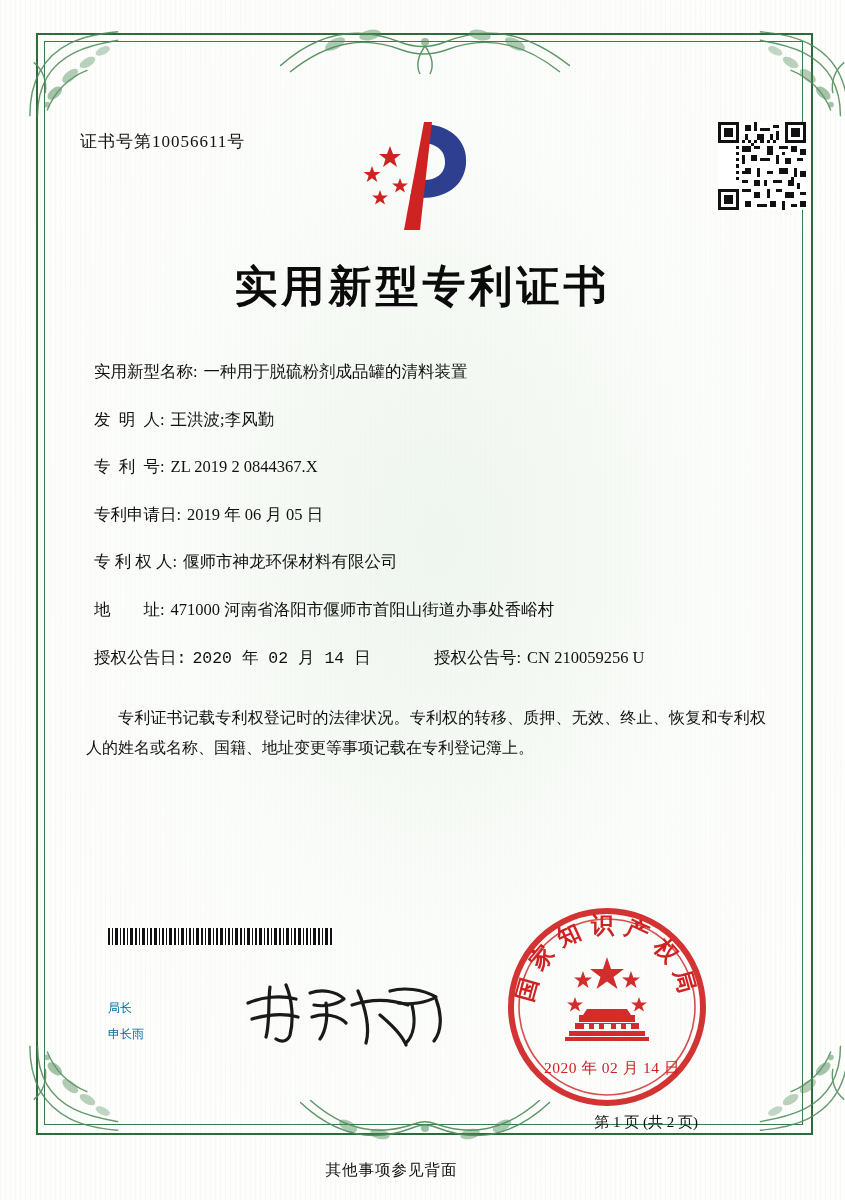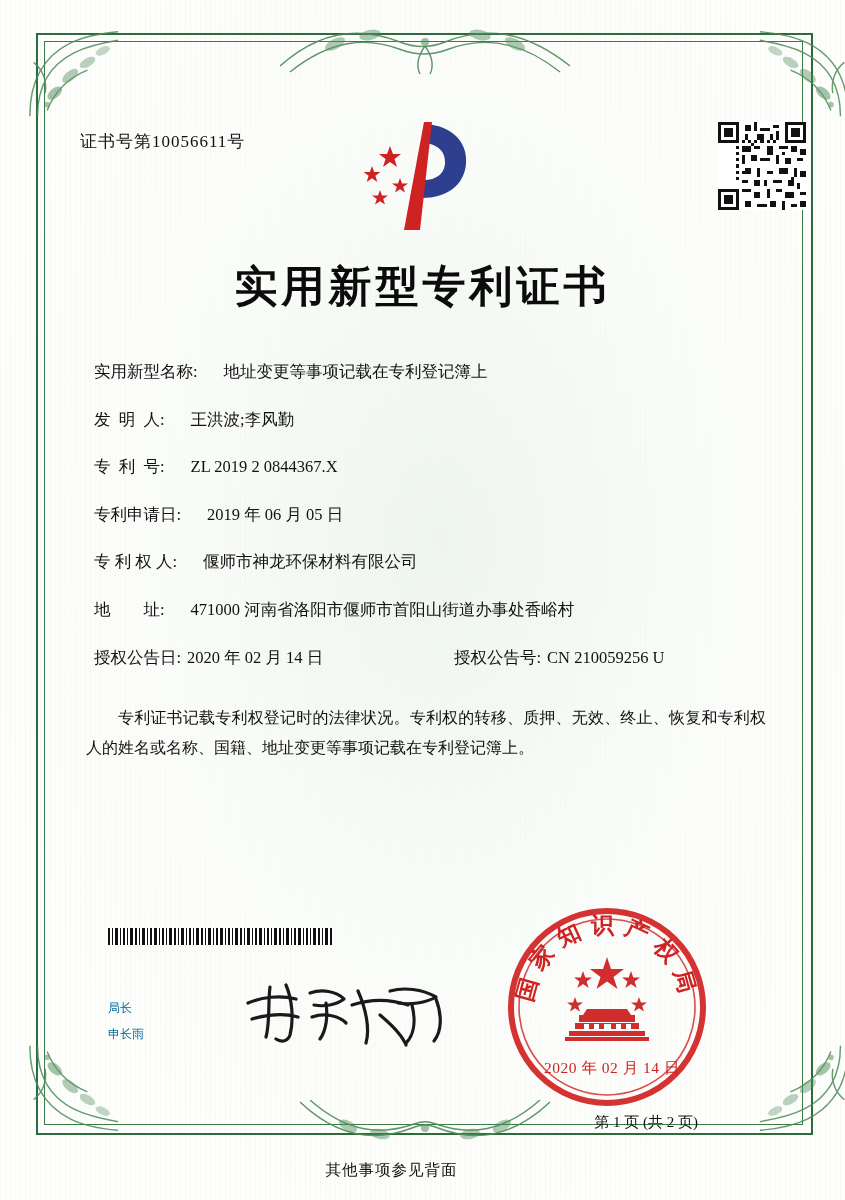--- a/index.html
+++ b/index.html
@@ -125,39 +125,39 @@
     top: 360px;
     width: 660px;
     font-size: 16.5px;
     color: #111;
   }
   .field-row {
     display: flex;
     align-items: baseline;
     margin-bottom: 24.5px;
     line-height: 1.4;
-    gap: 20px;
   }
   .field-label {
     white-space: pre;
     flex: 0 0 auto;
   }
   .field-value {
     margin-left: 6px;
     flex: 1 1 auto;
   }
   .field-row.double .pair2 {
     margin-left: 40px;
     display: flex;
     align-items: baseline;
   }
   .field-row.double .left {
     flex: 0 0 300px;
     display: flex;
     align-items: baseline;
+    font-family: Liberation Mono, monospace;
   }
 
   .paras {
     position: absolute;
     left: 86px;
     top: 703px;
     width: 680px;
     font-size: 16px;
     color: #111;
     line-height: 30px;
@@ -426,21 +426,21 @@
           <rect x="24" y="18" width="1" height="1"></rect>
       </g>
     </svg>
   </div>
 
   <div class="doc-title">实用新型专利证书</div>
 
   <div class="fields">
     <div class="field-row">
       <span class="field-label">实用新型名称:</span>
-      <span class="field-value">地址变更等事项记载在专利登记簿上</span>
+      <span class="field-value">一种用于脱硫粉剂成品罐的清料装置</span>
     </div>
     <div class="field-row">
       <span class="field-label">发  明  人:</span>
       <span class="field-value">王洪波;李风勤</span>
     </div>
     <div class="field-row">
       <span class="field-label">专  利  号:</span>
       <span class="field-value">ZL 2019 2 0844367.X</span>
     </div>
     <div class="field-row">

